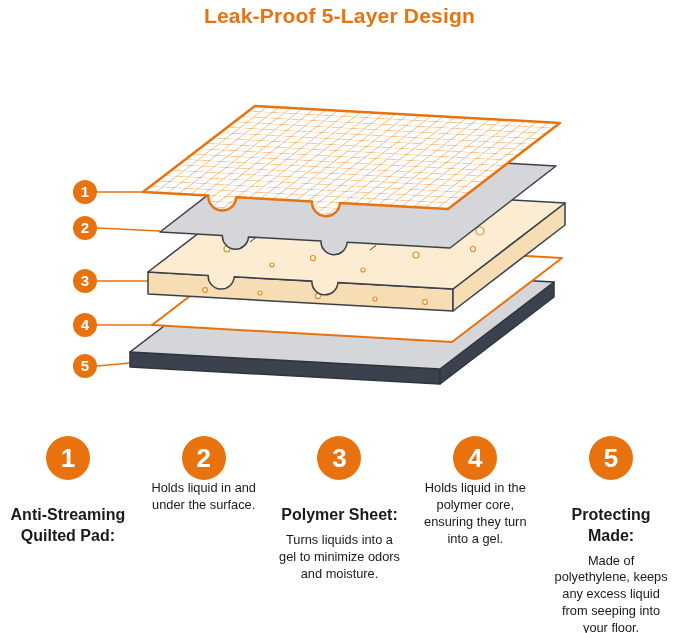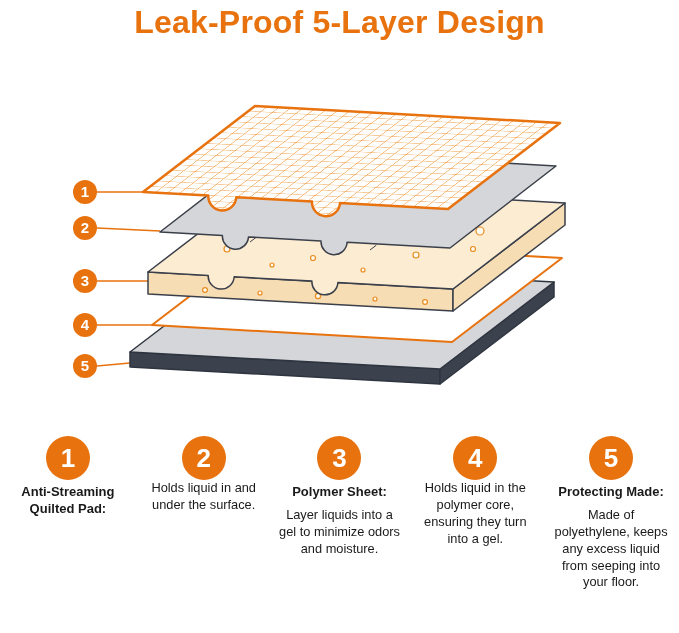--- a/index.html
+++ b/index.html
@@ -9,40 +9,40 @@
     background: #fff;
     font-family: "Liberation Sans", sans-serif;
     color: #1a1a1a;
     overflow: hidden;
   }
   .page { position: relative; width: 679px; height: 633px; background: #fff; }
 
   .title {
     position: absolute; top: 4px; left: 0; right: 0;
     margin: 0; text-align: center;
-    font-size: 32px; font-weight: 700; color: #e8730e;
+    font-size: 21px; font-weight: 700; color: #e8730e;
     letter-spacing: 0.2px;
   }
 
   svg.diagram { position: absolute; top: 0; left: 0; display: block; }
   .badge-num { font: 700 15px "Liberation Sans", sans-serif; fill: #fff; }
 
   .features {
     position: absolute; top: 424px; left: 0; right: 0; height: 209px;
     display: flex; padding-top: 12px;
   }
   .feature { flex: 1 1 0; padding: 0 7px; text-align: center; }
   .feature-badge {
     width: 44px; height: 44px; border-radius: 50%;
     background: #e8720e; color: #fff;
     font-size: 26px; font-weight: 700;
     display: flex; align-items: center; justify-content: center;
     margin: 0 auto;
   }
-  .feature h3 { margin: 4px 0 6px; font-size: 13px; line-height: 1.3; font-weight: 700; }
+  .feature h3 { margin: 25px 0 6px; font-size: 16px; line-height: 1.3; font-weight: 700; }
   .feature p  { margin: 0; font-size: 12.8px; line-height: 1.32; }
 </style>
 </head>
 <body>
 
 <div class="page">
 
   <h1 class="title">Leak-Proof 5-Layer Design</h1>
 
   <svg class="diagram" width="679" height="424" viewBox="0 0 679 424">
@@ -142,21 +142,21 @@
         <span>2</span>
       </div>
       <p>Holds liquid in and under the surface.</p>
     </div>
 
     <div class="feature">
       <div class="feature-badge">
         <span>3</span>
       </div>
       <h3>Polymer Sheet:</h3>
-      <p>Layer liquids into a gel to minimize odors and moisture.</p>
+      <p>Turns liquids into a gel to minimize odors and moisture.</p>
     </div>
 
     <div class="feature">
       <div class="feature-badge">
         <span>4</span>
       </div>
       <p>Holds liquid in the polymer core, ensuring they turn into a gel.</p>
     </div>
 
     <div class="feature">

